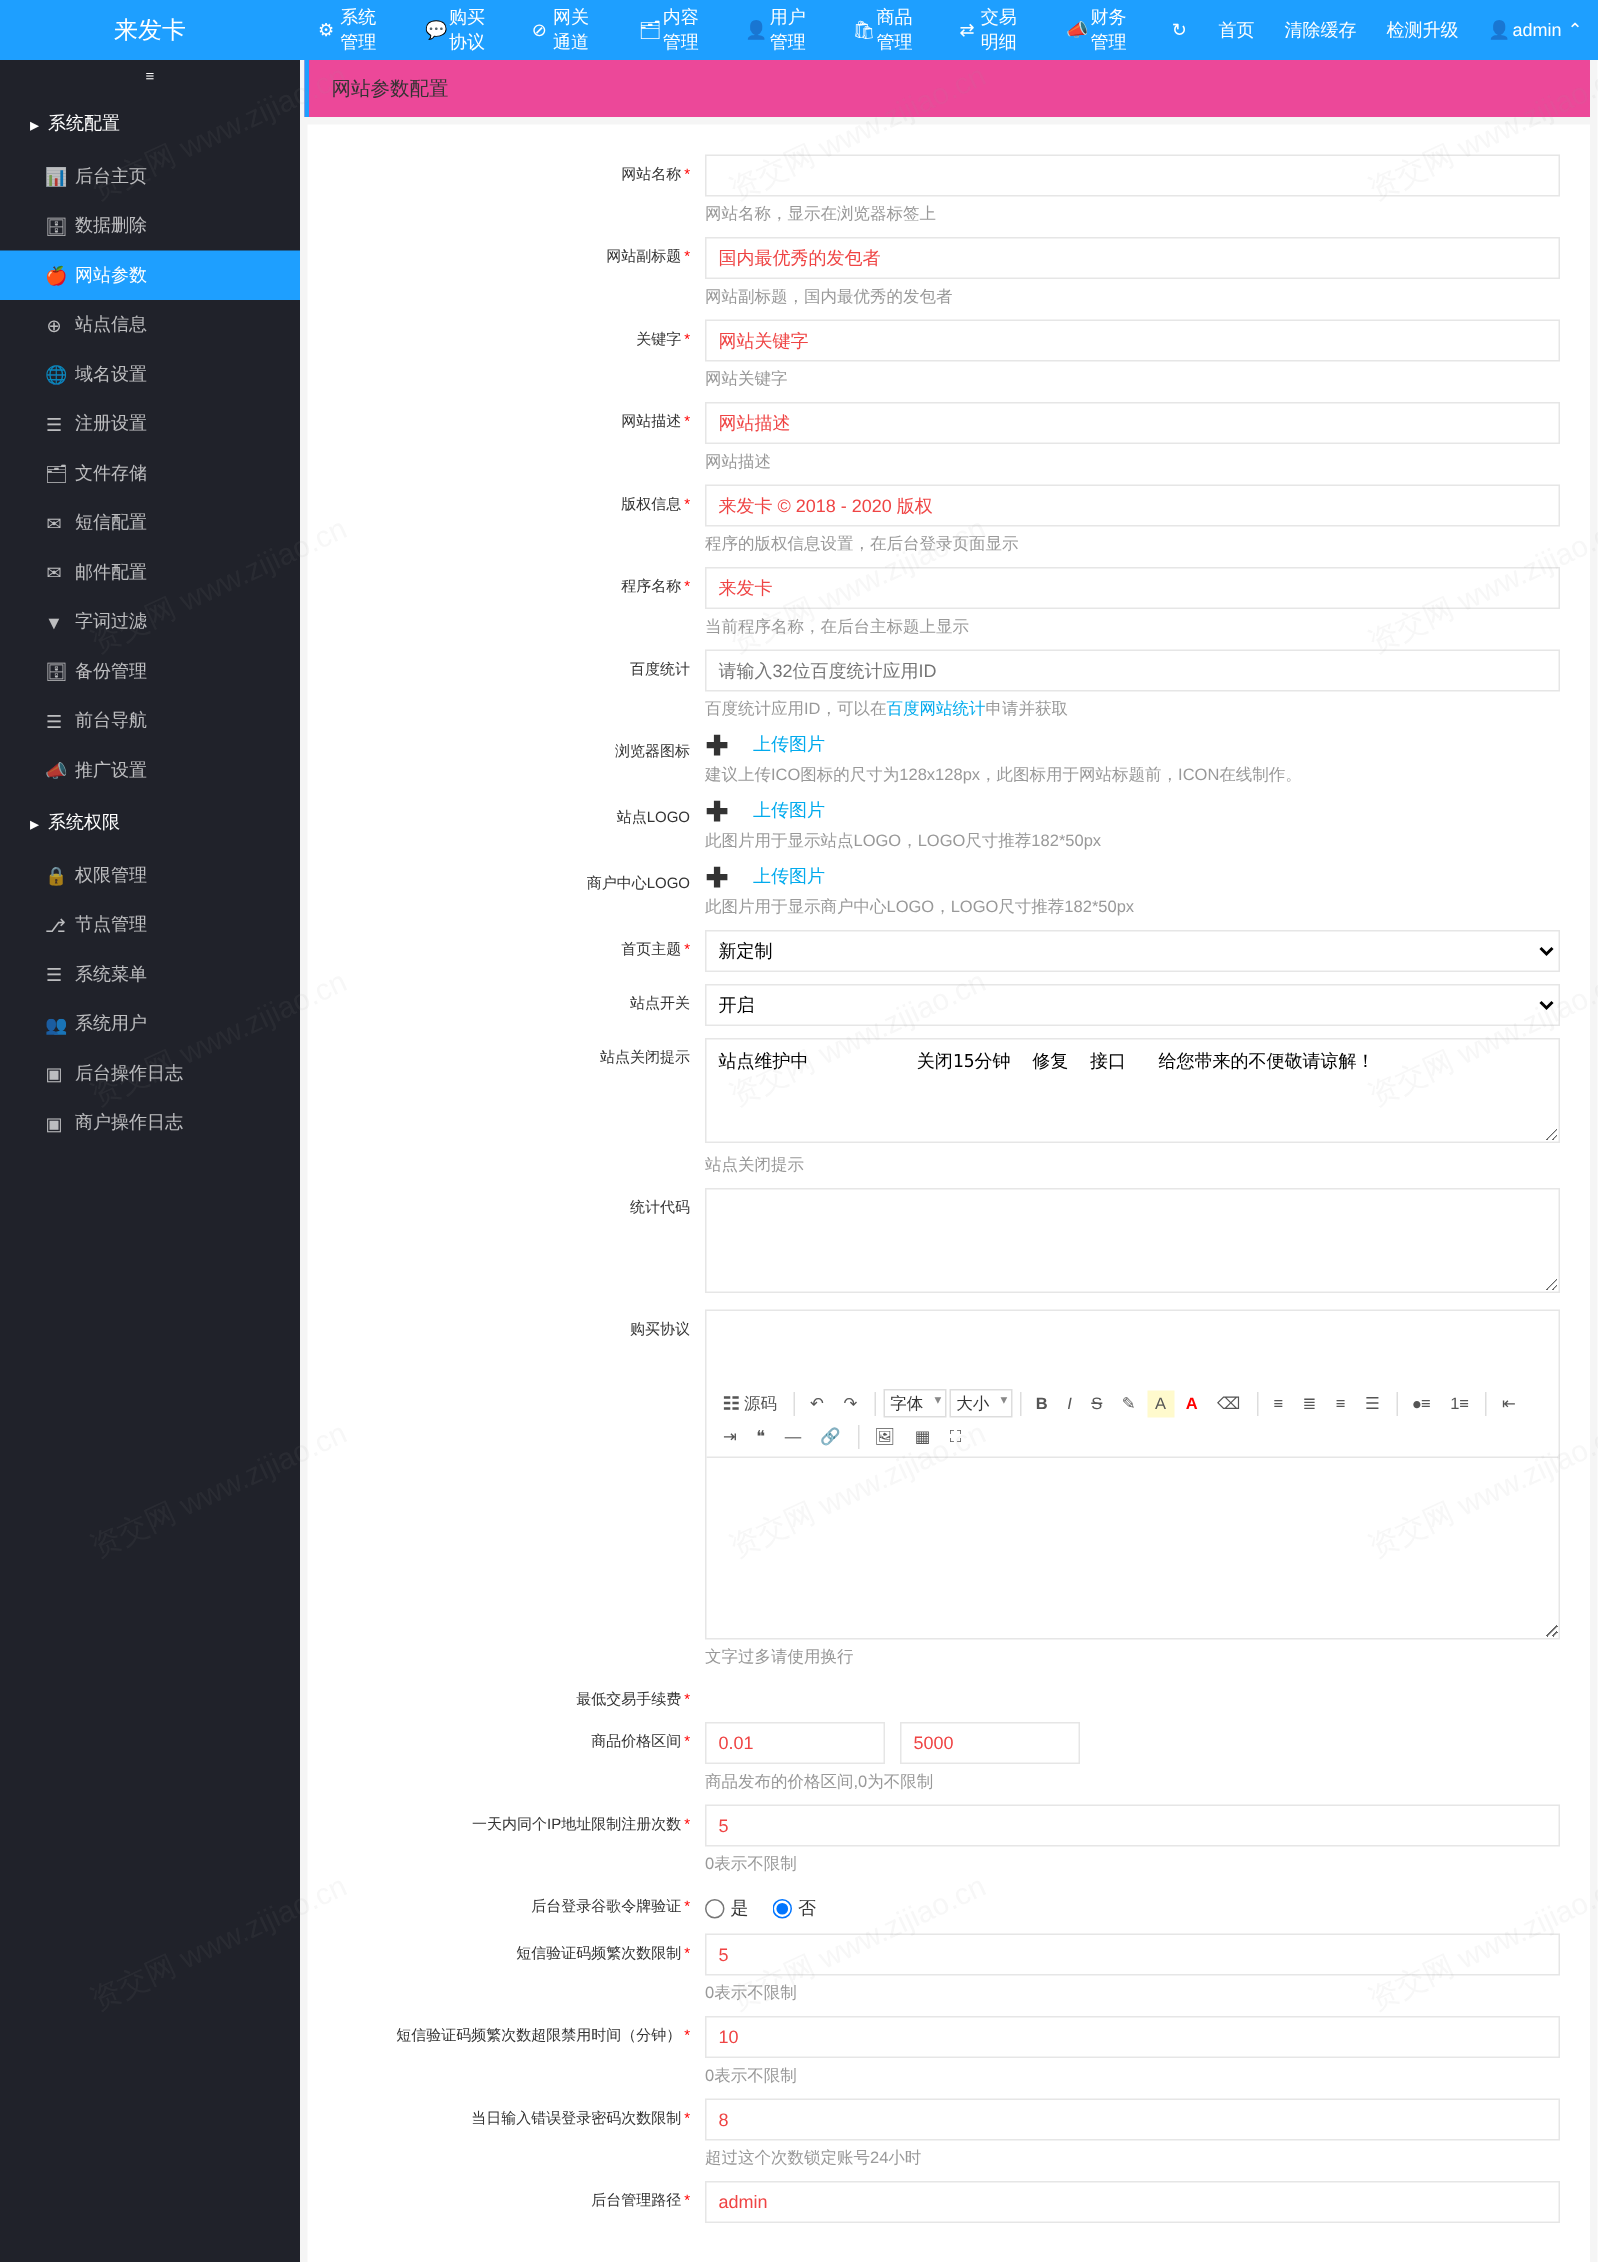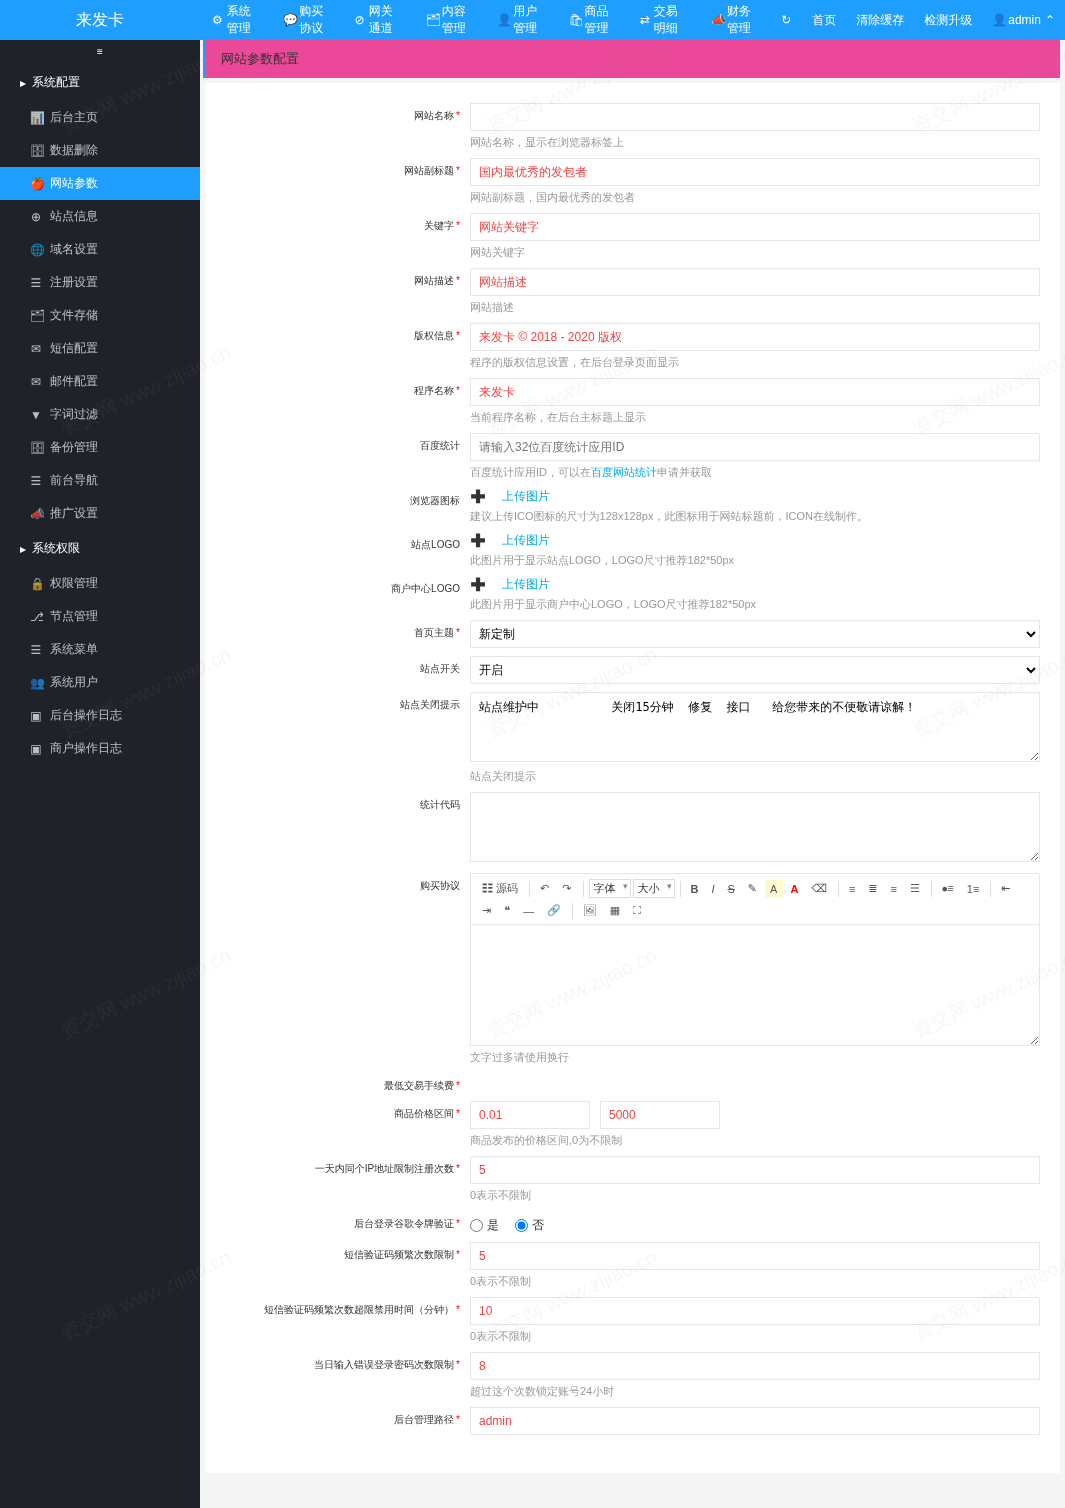--- a/index.html
+++ b/index.html
@@ -40,21 +40,21 @@
 .upload-plus { width: 16px; height: 16px; display: flex; align-items: center; justify-content: center; font-size: 18px; font-weight: bold; color: #333; }
 .upload-link { color: #01AAED; font-size: 12px; cursor: pointer; }
 
 .radio-group { display: flex; gap: 16px; padding-top: 6px; font-size: 12px; }
 .radio-item { display: flex; align-items: center; gap: 4px; }
 
 .price-range { display: flex; gap: 10px; }
 .price-range .form-input { max-width: 120px; }
 
 .editor { border: 1px solid #e6e6e6; }
-.editor-toolbar { border-bottom: 1px solid #e6e6e6; padding: 4px 6px; display: flex; flex-wrap: wrap; gap: 2px; align-items: center; font-size: 12px; }
+.editor-toolbar { border-bottom: 1px solid #e6e6e6; padding: 4px 6px; display: flex; flex-wrap: wrap; gap: 2px; align-items: center; font-size: 12px; margin-top: 47px; }
 .ed-btn { padding: 3px 5px; cursor: pointer; color: #555; font-size: 11px; border-right: 1px solid transparent; }
 .ed-sep { width: 1px; height: 16px; background: #ddd; margin: 0 3px; }
 .ed-sel { border: 1px solid #ddd; padding: 1px 14px 1px 4px; font-size: 11px; position: relative; }
 .ed-sel::after { content: "▾"; position: absolute; right: 2px; font-size: 9px; color: #888; }
 .editor-body { min-height: 120px; padding: 8px; resize: vertical; overflow: auto; }
 
 .icon { display: inline-block; width: 12px; text-align: center; }
 </style>
 </head>
 <body>

